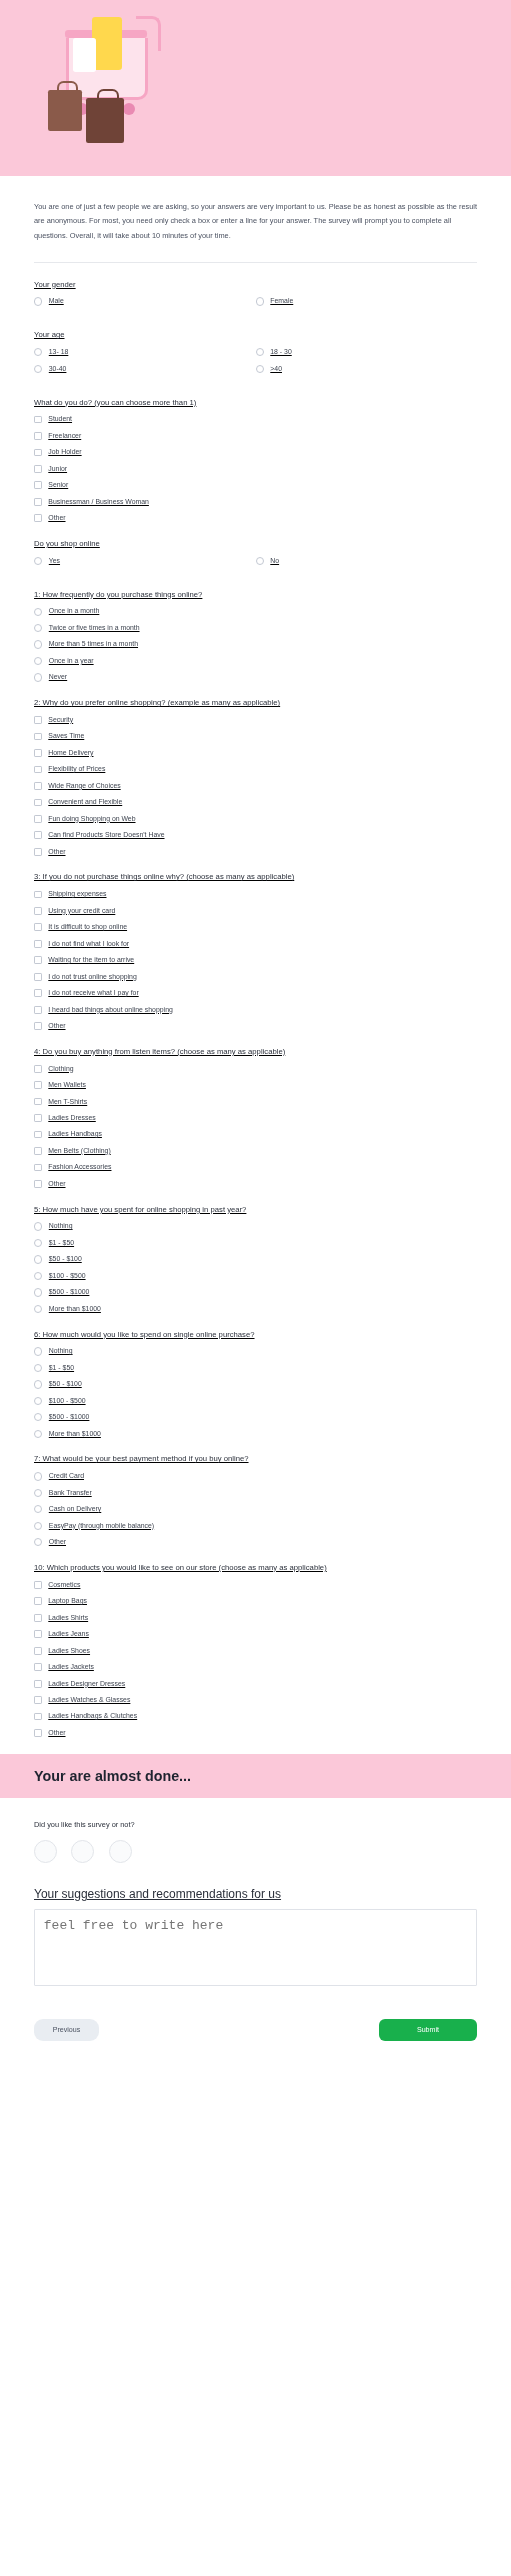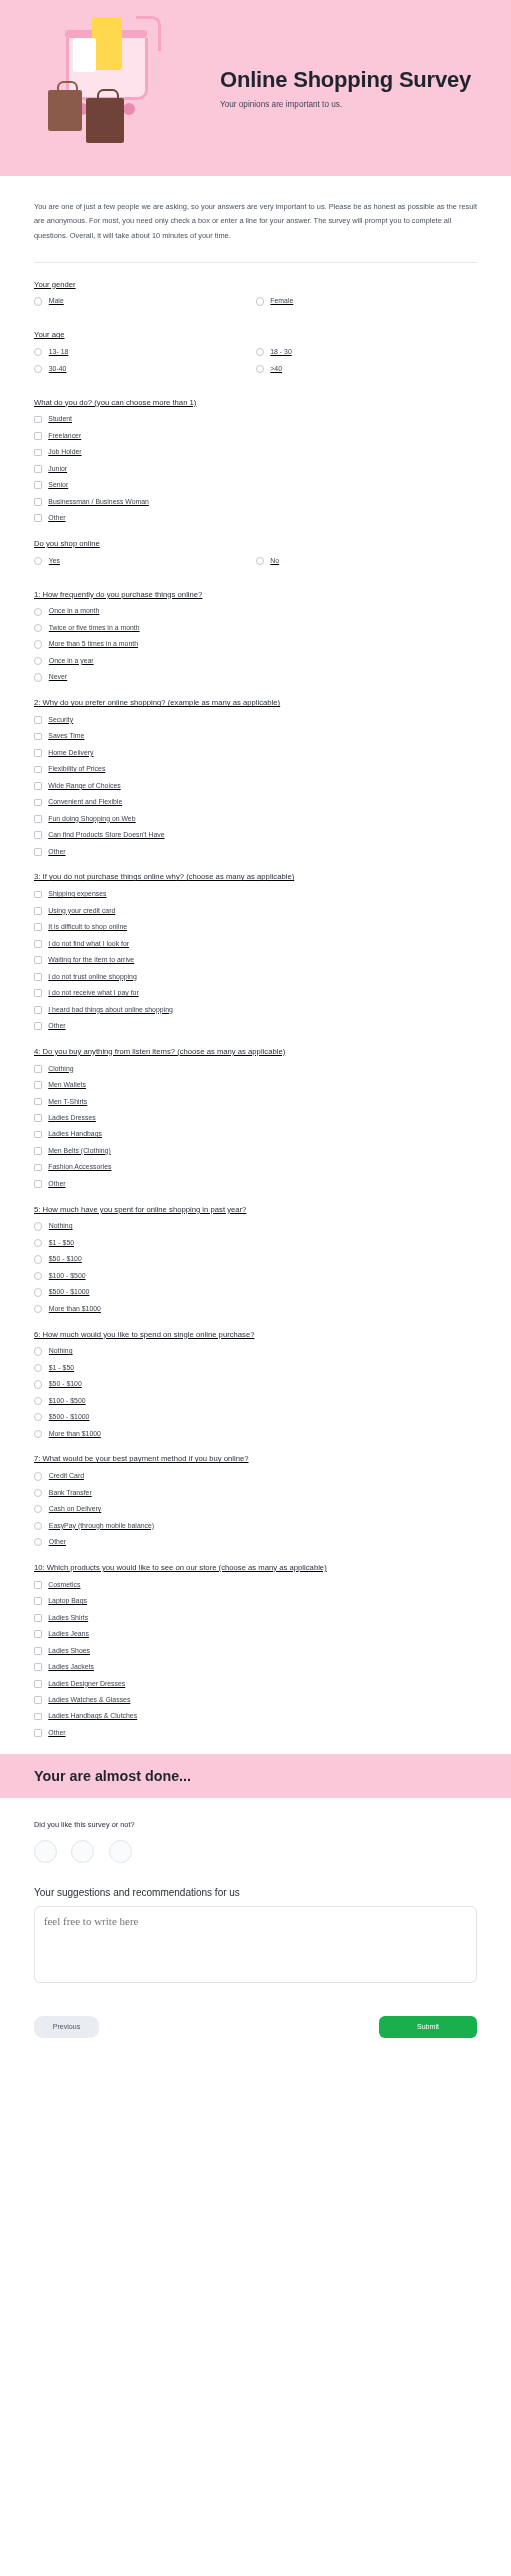--- a/index.html
+++ b/index.html
@@ -200,33 +200,34 @@
     gap: 14.3px;
     margin-bottom: 24px;
   }
   .emoji {
     width: 23px; height: 23px;
     border-radius: 50%;
     border: 0.5px solid #e2e5ea;
     background: #fafbfc;
   }
   .field-label {
-    font-size: 10px;
+    font-size: 12px;
     color: #2a2f3a;
     margin: 0 0 7.7px 0;
+    text-decoration: underline;
   }
   textarea.suggest {
     width: 100%;
     height: 77px;
     border: 0.5px solid #dfe2e8;
-    border-radius: 6px;
+    border-radius: 1px;
     padding: 7.7px 8.8px;
-    font-size: 11px;
+    font-size: 13px;
     color: #9aa0ab;
-    font-family: Liberation Serif, serif;
+    font-family: Liberation Mono, monospace;
     resize: none;
     outline: none;
   }
   .email-row { margin-top: 16.5px; }
   input.email {
     width: 137px;
     height: 18.7px;
     border: 0.5px solid #dfe2e8;
     border-radius: 2.2px;
     padding: 0 6.6px;
@@ -277,24 +278,20 @@
     <div class="header-art">
       <div class="cart-basket"></div>
       <div class="cart-handle"></div>
       <div class="cart-wheel w1"></div>
       <div class="cart-wheel w2"></div>
       <div class="box-yellow"></div>
       <div class="box-white"></div>
       <div class="bag-a"></div>
       <div class="bag-b"></div>
     </div>
-    <div class="header-text">
-      <h1 class="header-title">Online Shopping Survey</h1>
-      <p class="header-sub">Your opinions are important to us.</p>
-    </div>
   </div>
 
   <div class="body-wrap">
     <p class="intro">You are one of just a few people we are asking, so your answers are very important to us. Please be as honest as possible as the result are anonymous. For most, you need only check a box or enter a line for your answer. The survey will prompt you to complete all questions. Overall, it will take about 10 minutes of your time.</p>
     <hr class="sep">
     <div id="questions-root">
         <div class="block">
           <p class="q-title">Your gender</p>
           <div class="two-col">
             <div class="opt">

